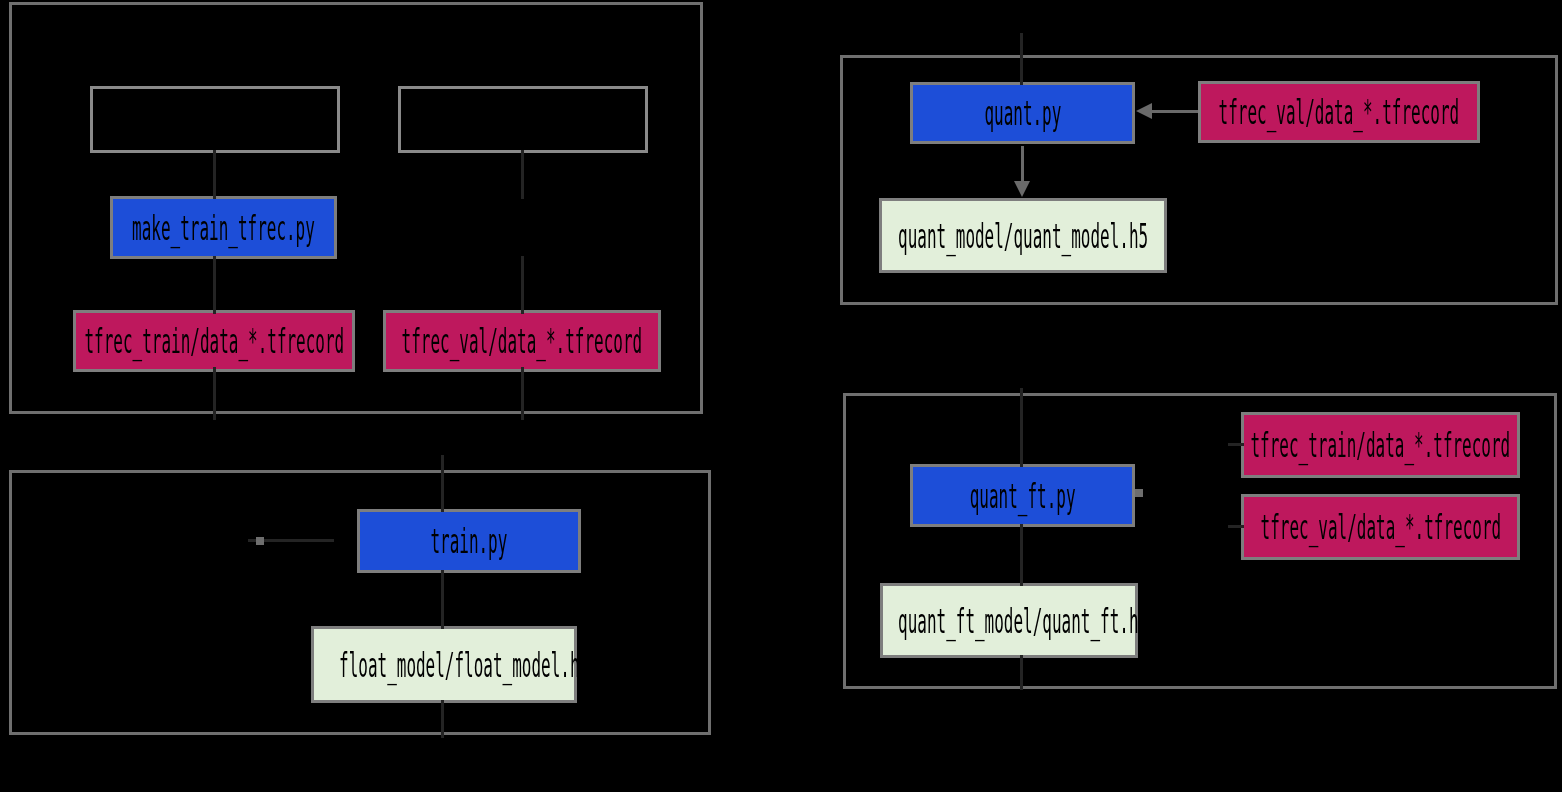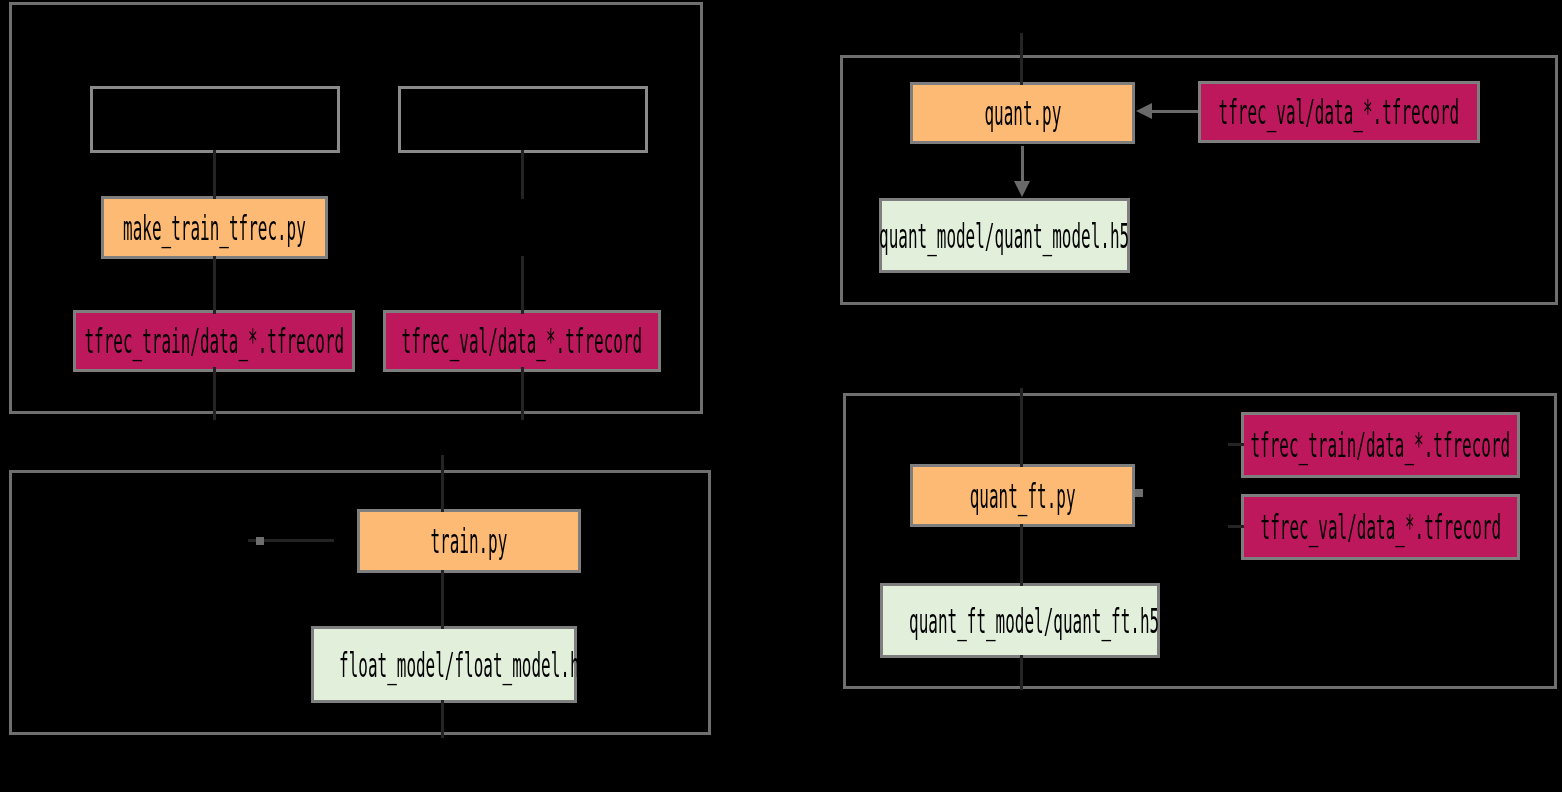--- a/index.html
+++ b/index.html
@@ -7,21 +7,21 @@
     position:relative;width:1562px;height:792px;background:#000;overflow:hidden;
     font-family:"DejaVu Sans Mono", monospace;
   }
   .grp{position:absolute;border:3px solid #6f6f6f;background:transparent;z-index:1;}
   .node{
     position:absolute;border:3px solid #7e7e7e;box-sizing:border-box;
     display:flex;align-items:center;justify-content:center;z-index:2;
     color:#000;font-size:34px;line-height:1;
   }
   .node .lbl{display:inline-block;white-space:nowrap;transform:scaleX(0.47);transform-origin:50% 50%;}
-  .orange{background:#fdba74;}
+  .orange{background:#1d4ed8;}
   .blue{background:#be185d;}
   .green{background:#e2efda;}
   .empty{background:#000;border-color:#8a8a8a;}
   .conn{position:absolute;background:#242424;z-index:5;}
   .gtick{position:absolute;background:#6e6e6e;z-index:6;}
   .aline{position:absolute;background:#6a6a6a;z-index:4;}
   .ahead{position:absolute;width:0;height:0;z-index:4;}
   .ahead.left{border-top:8px solid transparent;border-bottom:8px solid transparent;border-right:16px solid #6a6a6a;}
   .ahead.down{border-left:8px solid transparent;border-right:8px solid transparent;border-top:16px solid #6a6a6a;}
 </style>
@@ -30,21 +30,21 @@
 
 <div class="canvas">
 
   <div class="grp" style="left:9px;top:2px;width:688px;height:406px;"></div>
   <div class="grp" style="left:9px;top:470px;width:696px;height:259px;"></div>
   <div class="grp" style="left:840px;top:55px;width:712px;height:244px;"></div>
   <div class="grp" style="left:843px;top:393px;width:708px;height:290px;"></div>
 
   <div class="node empty" style="left:90px;top:86px;width:250px;height:67px;"></div>
   <div class="node empty" style="left:398px;top:86px;width:250px;height:67px;"></div>
-  <div class="node orange" style="left:101px;top:196px;width:227px;height:63px;">
+  <div class="node orange" style="left:110px;top:196px;width:227px;height:63px;">
     <span class="lbl">make_train_tfrec.py</span>
   </div>
   <div class="node blue" style="left:73px;top:310px;width:282px;height:62px;">
     <span class="lbl">tfrec_train/data_*.tfrecord</span>
   </div>
   <div class="node blue" style="left:383px;top:310px;width:278px;height:62px;">
     <span class="lbl">tfrec_val/data_*.tfrecord</span>
   </div>
 
   <div class="node orange" style="left:331px;top:509px;width:224px;height:64px;margin-left:26px;">
@@ -53,39 +53,39 @@
   <div class="node green" style="left:311px;top:626px;width:266px;height:77px;padding-left:40px;">
     <span class="lbl">float_model/float_model.h5</span>
   </div>
 
   <div class="node orange" style="left:910px;top:82px;width:225px;height:62px;">
     <span class="lbl">quant.py</span>
   </div>
   <div class="node blue" style="left:1198px;top:81px;width:282px;height:62px;">
     <span class="lbl">tfrec_val/data_*.tfrecord</span>
   </div>
-  <div class="node green" style="left:879px;top:198px;width:251px;height:75px;">
+  <div class="node green" style="left:879px;top:198px;width:288px;height:75px;">
     <span class="lbl">quant_model/quant_model.h5</span>
   </div>
 
   <div class="aline" style="left:1152px;top:110px;width:46px;height:3px;"></div>
   <div class="ahead left" style="left:1136px;top:103px;"></div>
   <div class="aline" style="left:1021px;top:146px;width:3px;height:42px;"></div>
   <div class="ahead down" style="left:1014px;top:181px;"></div>
 
   <div class="node orange" style="left:910px;top:464px;width:225px;height:63px;">
     <span class="lbl">quant_ft.py</span>
   </div>
   <div class="node blue" style="left:1241px;top:412px;width:279px;height:66px;">
     <span class="lbl">tfrec_train/data_*.tfrecord</span>
   </div>
   <div class="node blue" style="left:1241px;top:494px;width:279px;height:66px;">
     <span class="lbl">tfrec_val/data_*.tfrecord</span>
   </div>
-  <div class="node green" style="left:880px;top:583px;width:280px;height:75px;padding-left:29px;">
+  <div class="node green" style="left:880px;top:583px;width:258px;height:75px;padding-left:29px;">
     <span class="lbl">quant_ft_model/quant_ft.h5</span>
   </div>
 
   <div class="conn" style="left:213px;top:150px;width:3px;height:49px;"></div>
   <div class="conn" style="left:213px;top:256px;width:3px;height:58px;"></div>
   <div class="conn" style="left:213px;top:367px;width:3px;height:53px;"></div>
   <div class="conn" style="left:521px;top:150px;width:3px;height:49px;"></div>
   <div class="conn" style="left:521px;top:256px;width:3px;height:58px;"></div>
   <div class="conn" style="left:521px;top:367px;width:3px;height:53px;"></div>
   <div class="conn" style="left:441px;top:455px;width:3px;height:57px;"></div>

